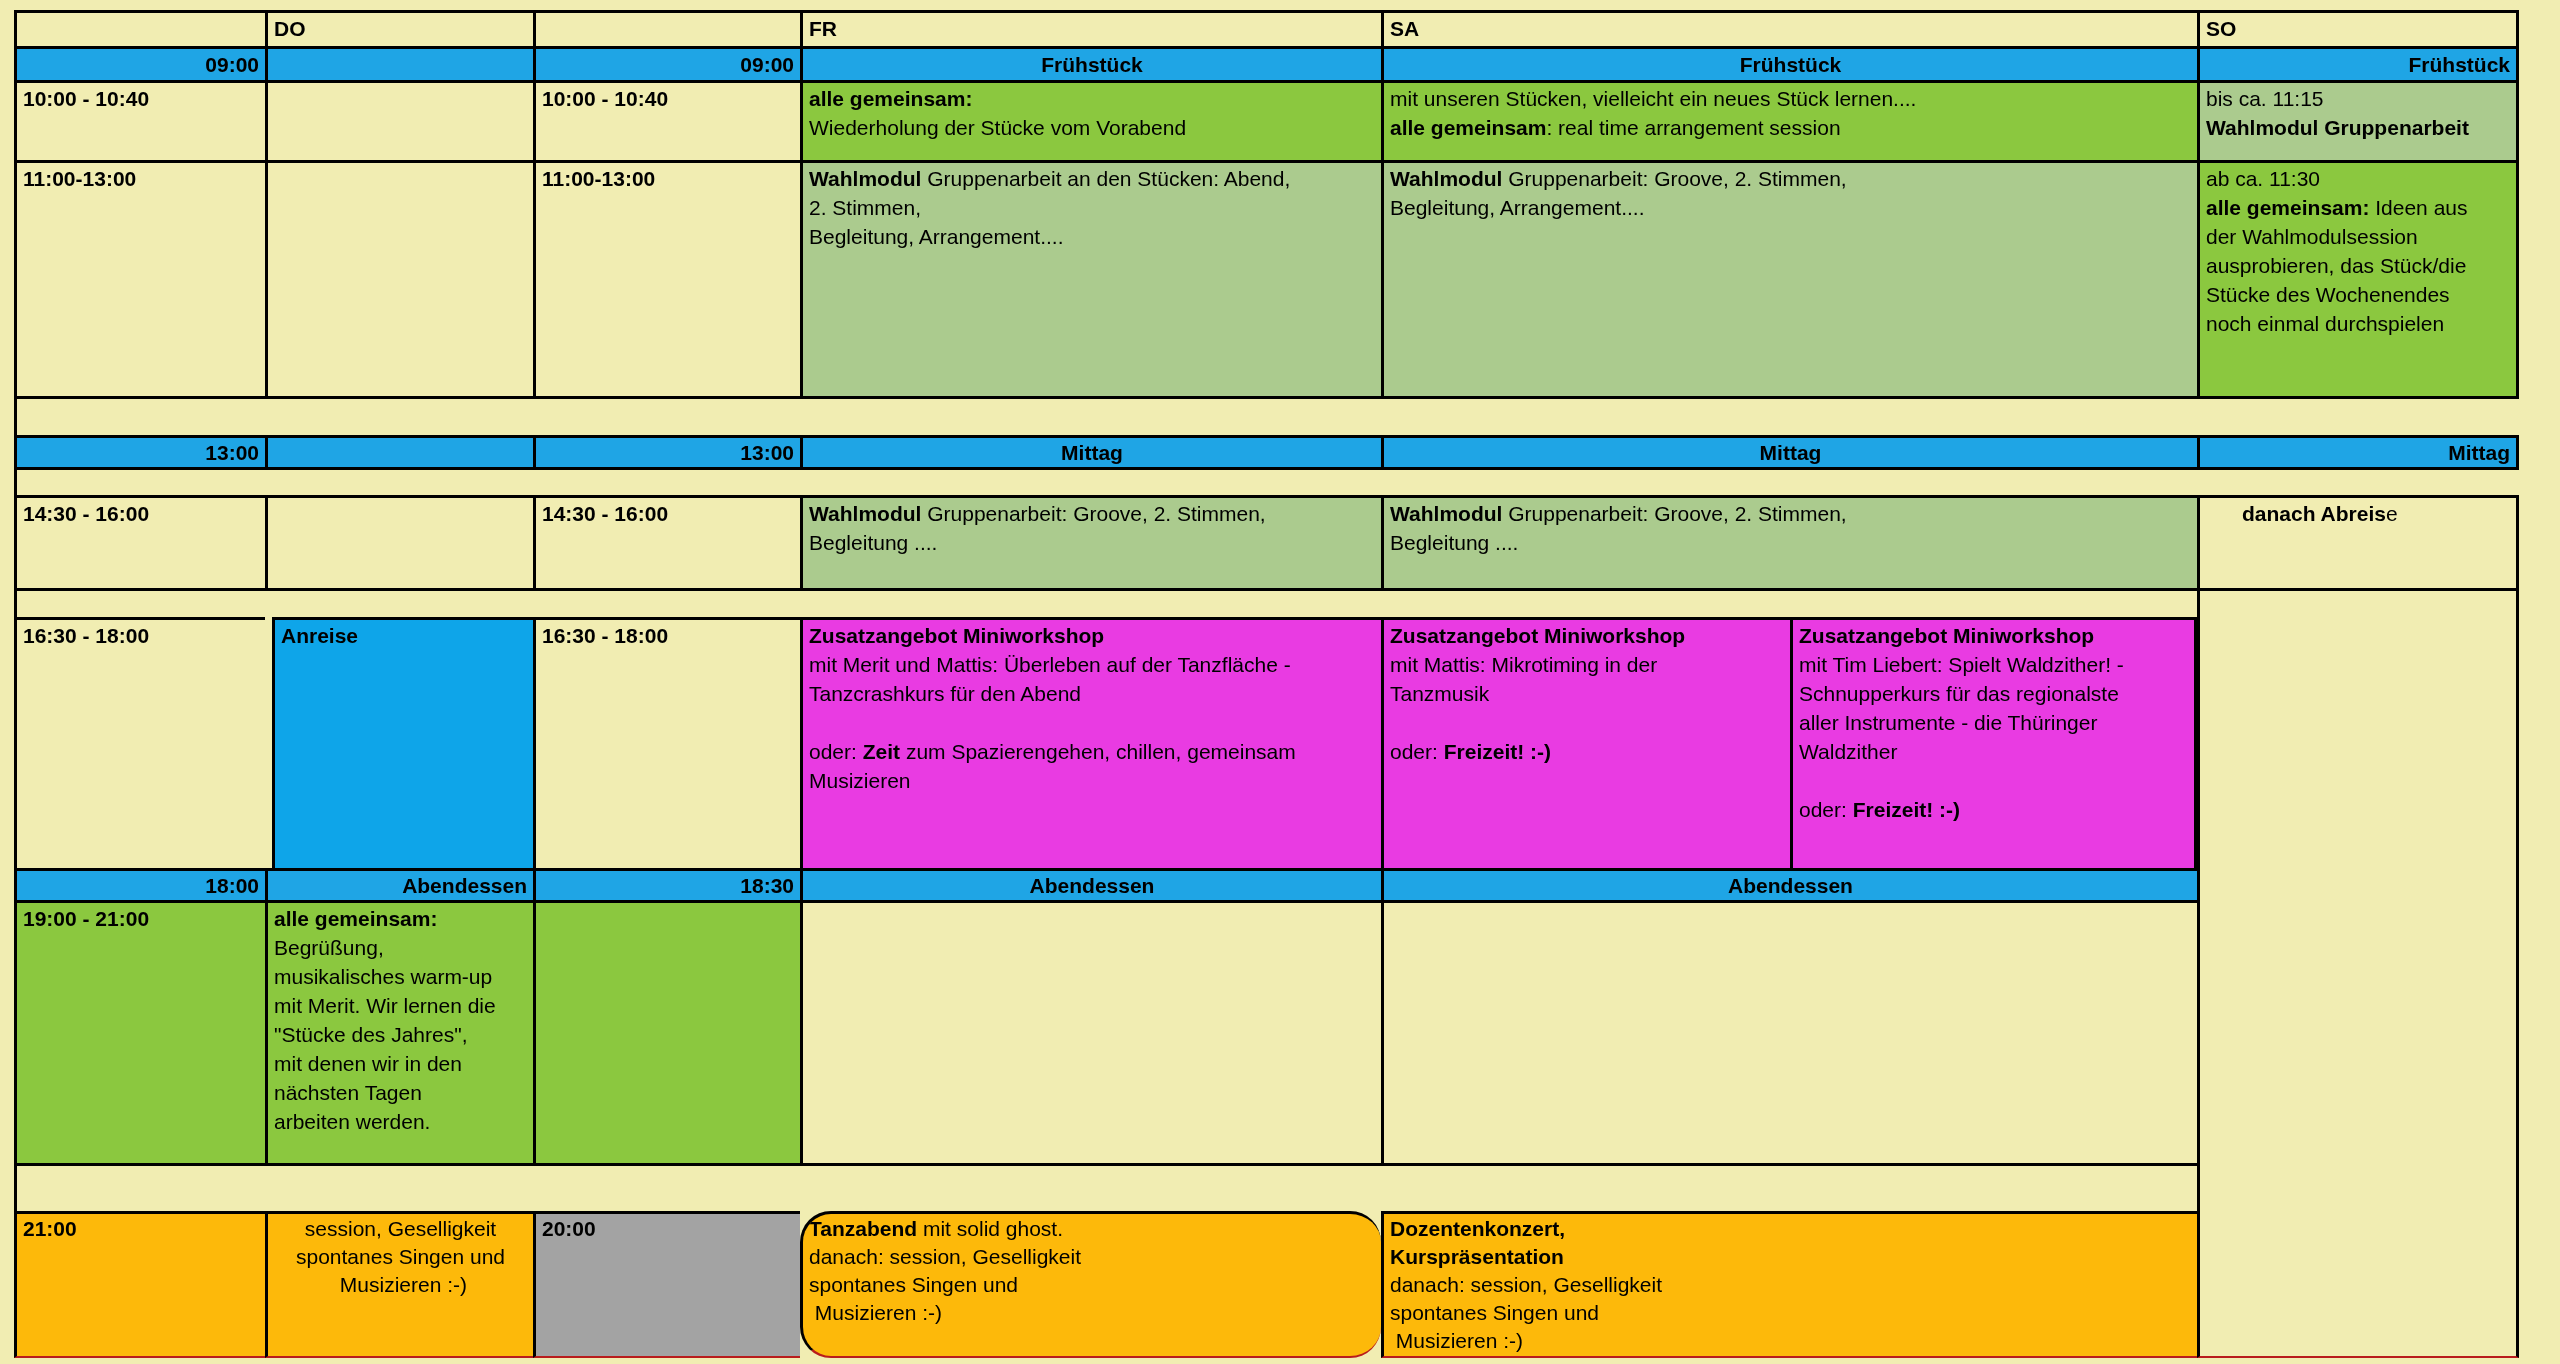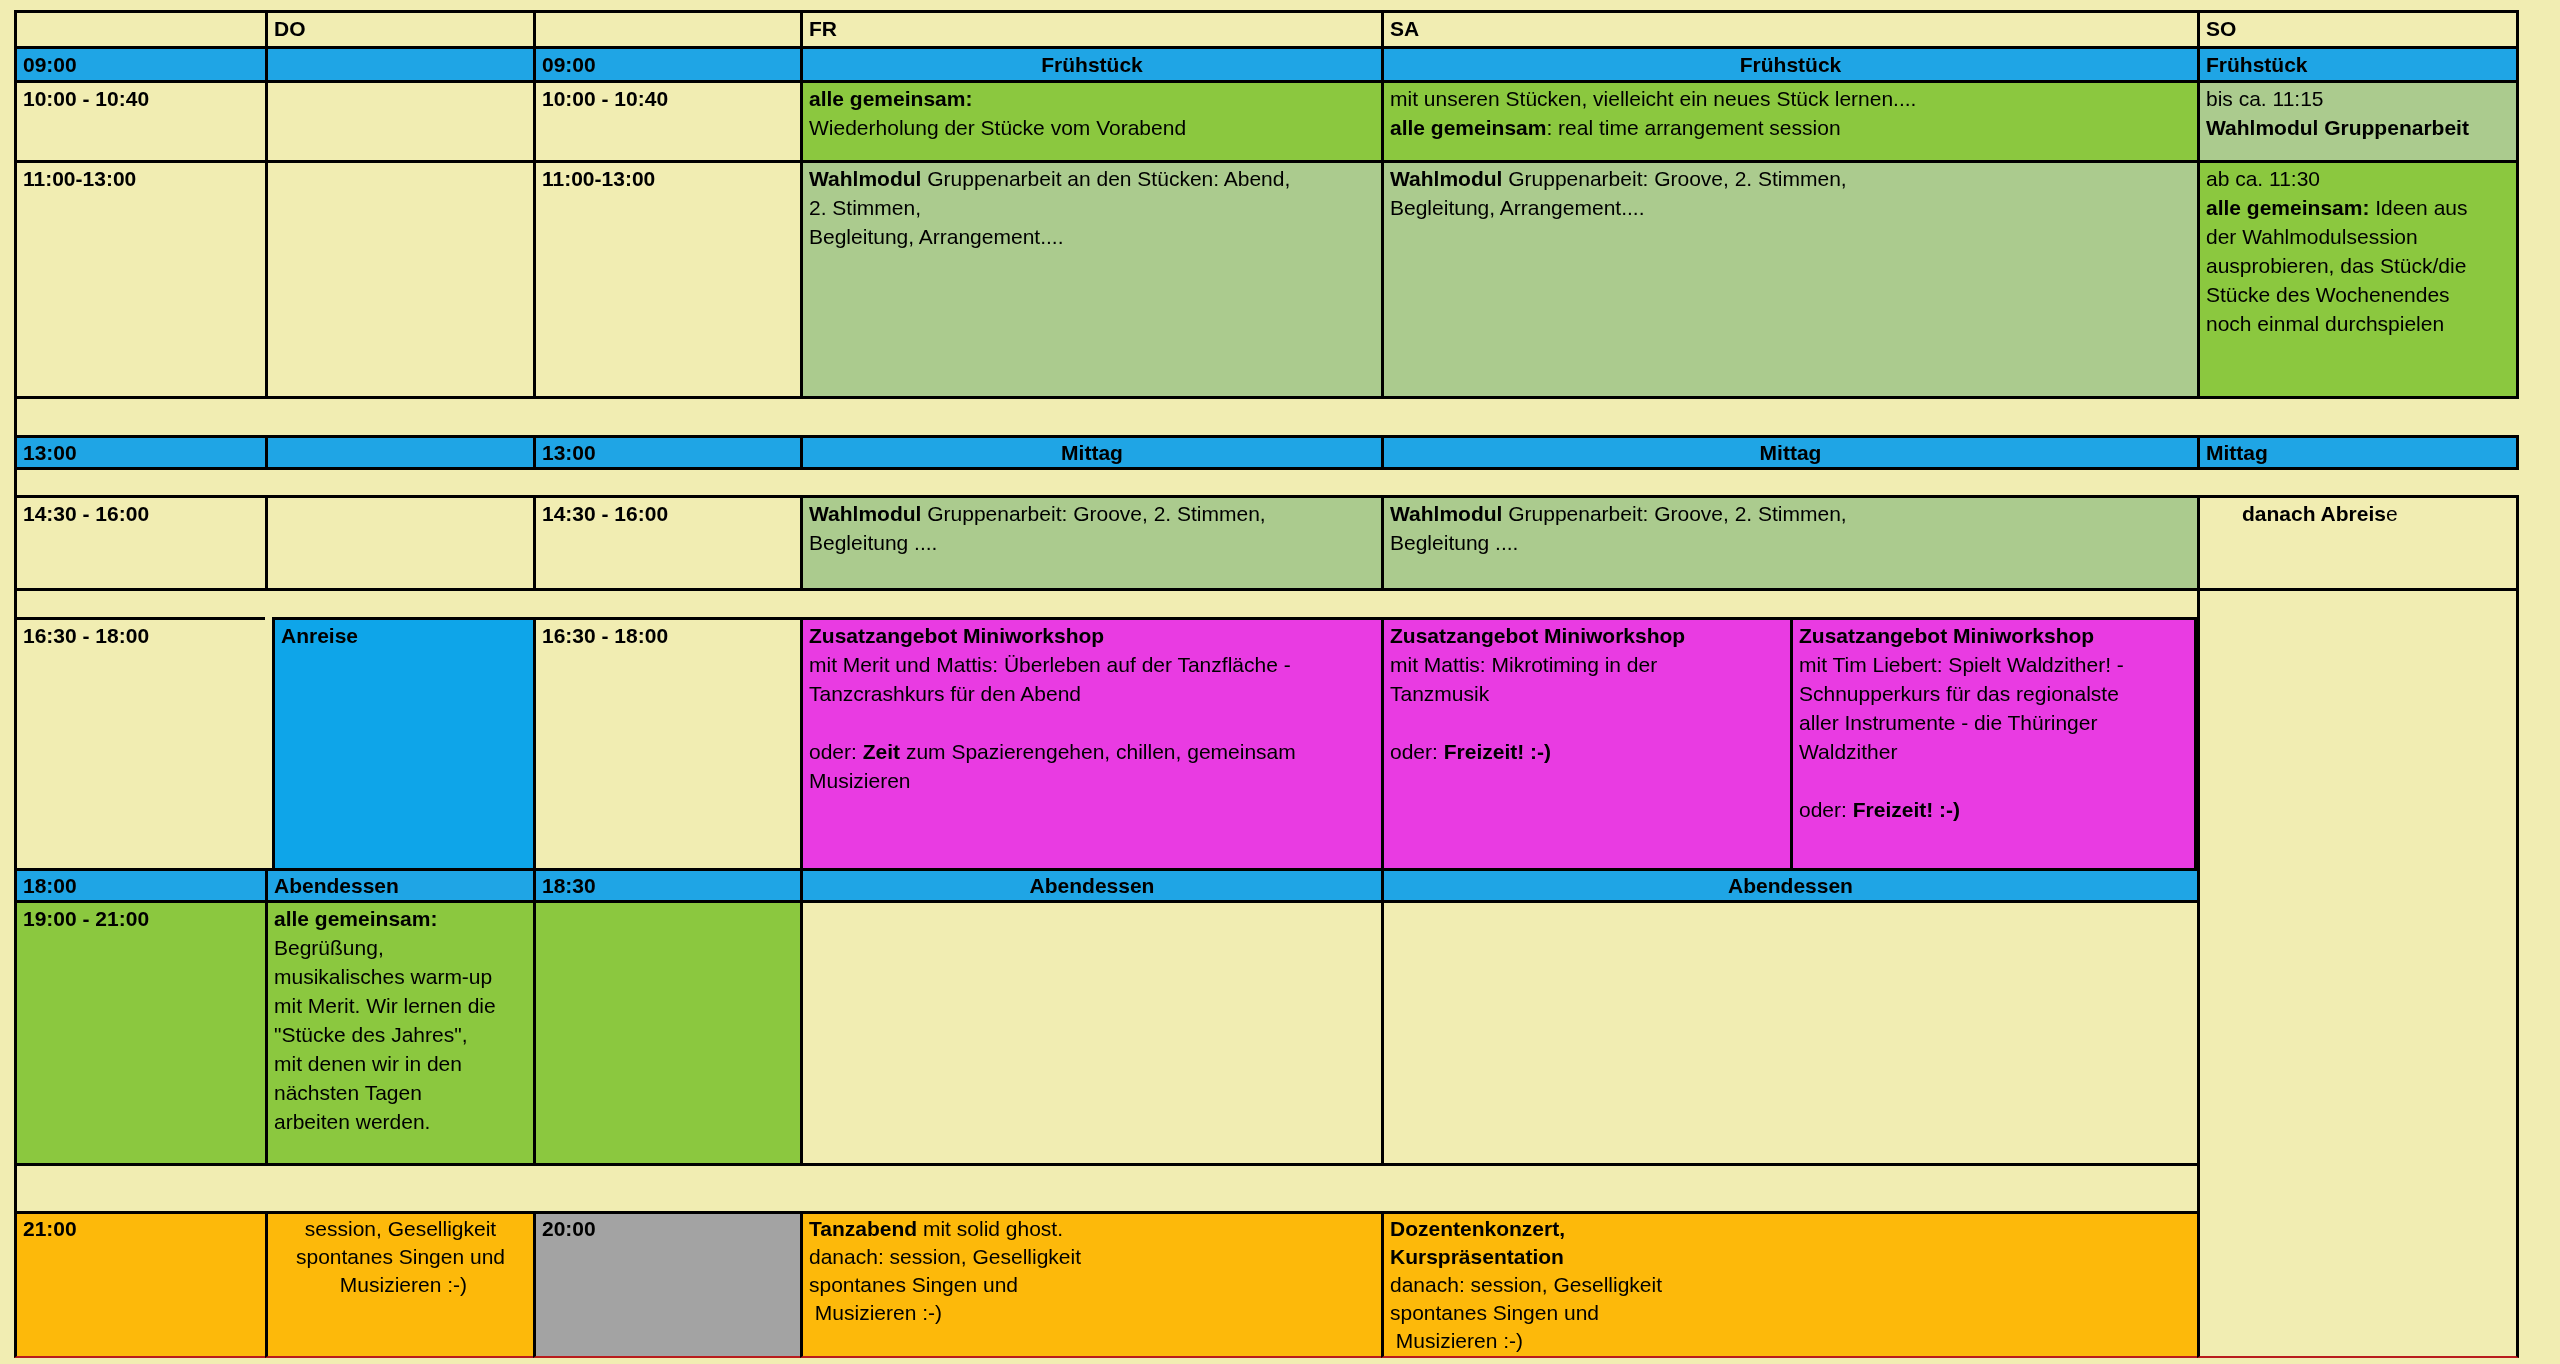--- a/index.html
+++ b/index.html
@@ -9,21 +9,21 @@
   }
   #schedule{position:absolute;display:grid;}
   .cell{
     box-sizing:border-box;overflow:hidden;
     padding:1px 6px 0 6px;
     font-size:21px;line-height:29px;color:#000;
     white-space:pre-wrap;
   }
   .line{min-height:29px;}
   .bold{font-weight:bold;}
-  .mid{display:flex;flex-direction:column;justify-content:center;padding-top:0;padding-bottom:0;}
+  .mid{display:flex;flex-direction:column;justify-content:center;padding-top:0;padding-bottom:0;text-align:right;}
   .ctr{text-align:center;}
   .lh28{line-height:28px;}
   .lh28 .line{min-height:28px;}
   .bt{border-top:3px solid #000;}
   .bl{border-left:3px solid #000;}
   .br{border-right:3px solid #000;}
   .bb{border-bottom:2px solid #b91c1c;}
 </style>
 </head>
 <body style="background: rgb(241, 237, 178);">
@@ -82,15 +82,15 @@
     <div class="cell mid ctr bt bl" style="background: rgb(31, 165, 229); grid-area: 11 / 5 / span 1 / span 2;"><div class="line"><span class="bold">Abendessen</span></div></div>
     <div class="cell bt bl" style="background: rgb(139, 200, 63); grid-area: 12 / 1 / span 1 / span 1;"><div class="line"><span class="bold">19:00 - 21:00</span></div></div>
     <div class="cell bt bl" style="background: rgb(139, 200, 63); grid-area: 12 / 2 / span 1 / span 1;"><div class="line"><span class="bold">alle gemeinsam:</span></div><div class="line"><span>Begrüßung,</span></div><div class="line"><span>musikalisches warm-up</span></div><div class="line"><span>mit Merit. Wir lernen die</span></div><div class="line"><span>"Stücke des Jahres",</span></div><div class="line"><span>mit denen wir in den</span></div><div class="line"><span>nächsten Tagen</span></div><div class="line"><span>arbeiten werden.</span></div></div>
     <div class="cell bt bl" style="background: rgb(139, 200, 63); grid-area: 12 / 3 / span 1 / span 1;"></div>
     <div class="cell bt bl" style="background: rgb(241, 237, 178); grid-area: 12 / 4 / span 1 / span 1;"></div>
     <div class="cell bt bl" style="background: rgb(241, 237, 178); grid-area: 12 / 5 / span 1 / span 2;"></div>
     <div class="cell bt bl" style="background: rgb(241, 237, 178); grid-area: 13 / 1 / span 1 / span 6;"></div>
     <div class="cell lh28 bt bl bb" style="background: rgb(253, 185, 10); grid-area: 14 / 1 / span 1 / span 1;"><div class="line"><span class="bold">21:00</span></div></div>
     <div class="cell lh28 bt bl bb" style="background: rgb(253, 185, 10); grid-area: 14 / 2 / span 1 / span 1; text-align: center;"><div class="line"><span>session, Geselligkeit</span></div><div class="line"><span>spontanes Singen und</span></div><div class="line"><span> Musizieren :-)</span></div></div>
     <div class="cell lh28 bt bl bb" style="background: #a3a3a3; grid-area: 14 / 3 / span 1 / span 1;"><div class="line"><span class="bold">20:00</span></div></div>
-    <div class="cell lh28 bt bl bb" style="background: rgb(253, 185, 10); grid-area: 14 / 4 / span 1 / span 1;"><div class="line"><span class="bold">Tanzabend</span><span> mit solid ghost.</span></div><div class="line"><span>danach: session, Geselligkeit</span></div><div class="line"><span>spontanes Singen und</span></div><div class="line"><span> Musizieren :-)</span></div></div>
+    <div class="cell lh28 bt bl bb" style="background: rgb(253, 185, 10); grid-area: 14 / 4 / span 1 / span 1; border-radius: 31px;"><div class="line"><span class="bold">Tanzabend</span><span> mit solid ghost.</span></div><div class="line"><span>danach: session, Geselligkeit</span></div><div class="line"><span>spontanes Singen und</span></div><div class="line"><span> Musizieren :-)</span></div></div>
     <div class="cell lh28 bt bl bb" style="background: rgb(253, 185, 10); grid-area: 14 / 5 / span 1 / span 2;"><div class="line"><span class="bold">Dozentenkonzert,</span></div><div class="line"><span class="bold">Kurspräsentation</span></div><div class="line"><span>danach: session, Geselligkeit</span></div><div class="line"><span>spontanes Singen und</span></div><div class="line"><span> Musizieren :-)</span></div></div>
   </div>
 
 </body></html>

